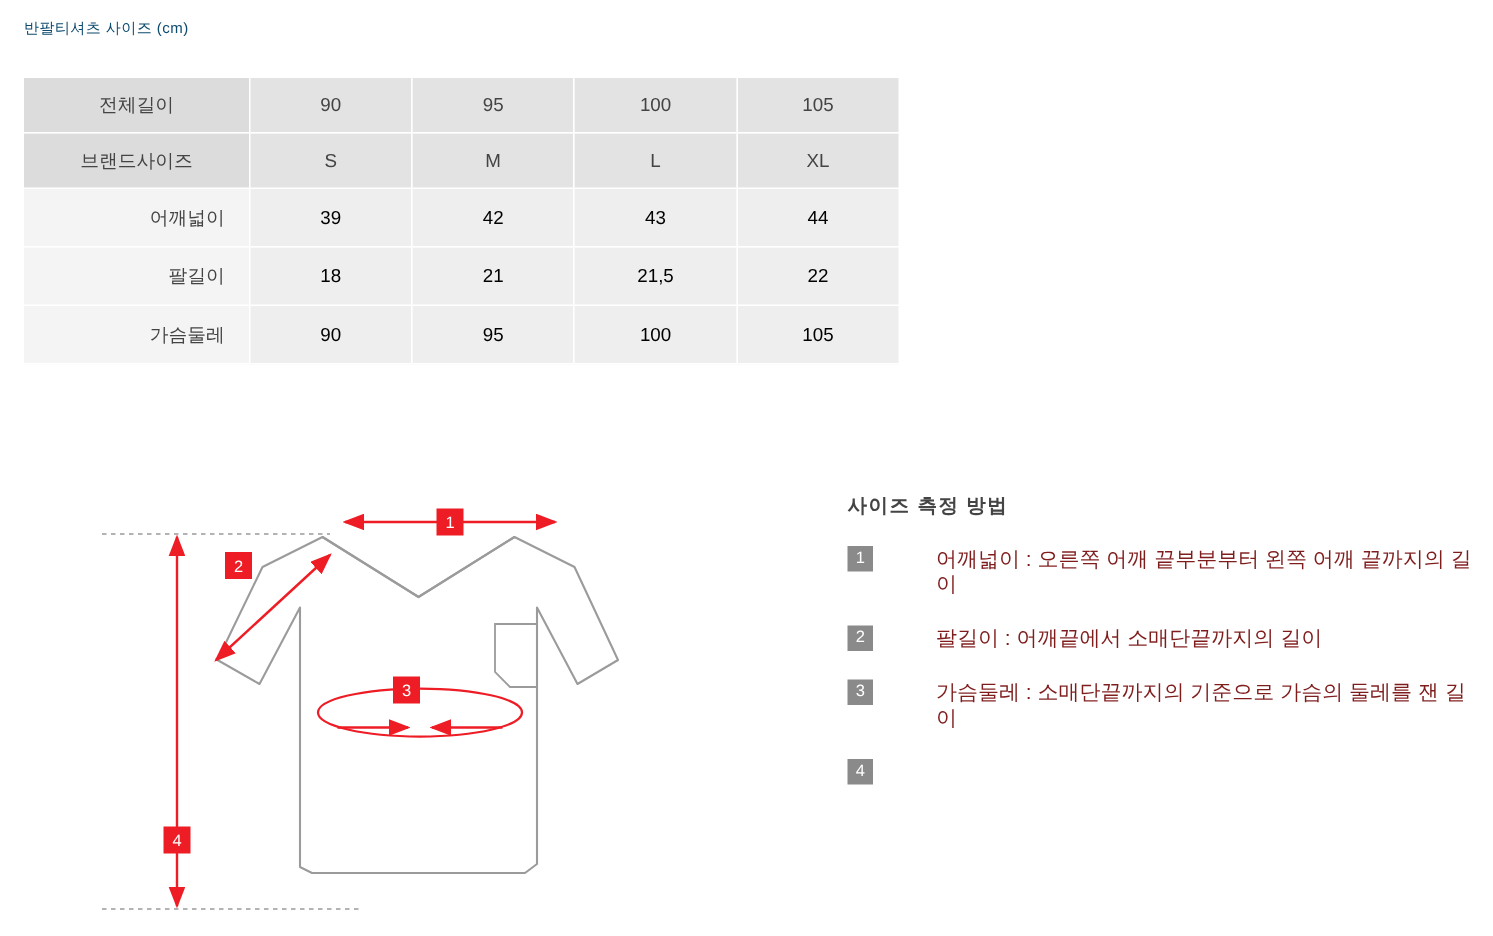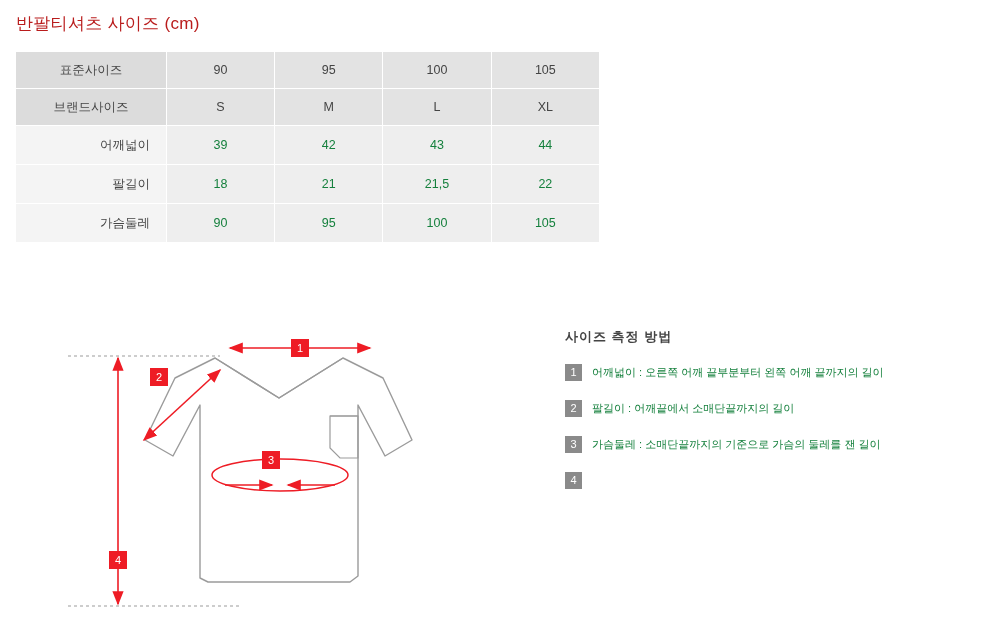--- a/index.html
+++ b/index.html
@@ -14,40 +14,40 @@
     font-family: "Liberation Sans", sans-serif;
     color: #444444;
     overflow: hidden;
   }
 
   
   .page-title {
     position: absolute;
     left: 16px;
     top: 12px;
-    font-size: 17px;
-    color: #b91c1c;
+    font-size: 10px;
+    color: #0c4a6e;
     letter-spacing: 0.3px;
   }
 
   
   .size-table {
     position: absolute;
     left: 16px;
     top: 52px;
     width: 584px;
     border-collapse: collapse;
     table-layout: fixed;
   }
   .size-table td {
     border-bottom: 1px solid #ffffff;
     border-right: 1px solid #ffffff;
     text-align: center;
     font-size: 12.5px;
-    color: #15803d;
+    color: #000000;
     height: 36px;
     padding: 0;
   }
   .size-table tr.head td {
     background: #e3e3e3;
     color: #444444;
   }
   .size-table tr.head2 td {
     background: #e3e3e3;
     color: #444444;
@@ -108,41 +108,42 @@
     background: #8a8a8a;
     color: #ffffff;
     font-size: 11px;
     line-height: 17px;
     text-align: center;
     margin-right: 10px;
     flex: 0 0 auto;
     font-family: "Liberation Sans", sans-serif;
   }
   .guide-text {
-    font-size: 11px;
-    color: #15803d;
+    font-size: 14px;
+    color: #7f1d1d;
     line-height: 17px;
+    margin-left: 32px;
   }
 </style>
 </head>
 <body>
 
 <div class="page-title">반팔티셔츠 사이즈 (cm)</div>
 
 <table class="size-table">
   <colgroup>
     <col class="c0">
       <col class="c1">
       <col class="c2">
       <col class="c3">
       <col class="c4">
   </colgroup>
   <tbody>
     <tr class="head">
-      <td class="rowhead">표준사이즈</td>
+      <td class="rowhead">전체길이</td>
       <td>90</td>
       <td>95</td>
       <td>100</td>
       <td>105</td>
     </tr>
     <tr class="head2">
       <td class="rowhead">브랜드사이즈</td>
       <td>S</td>
       <td>M</td>
       <td>L</td>

